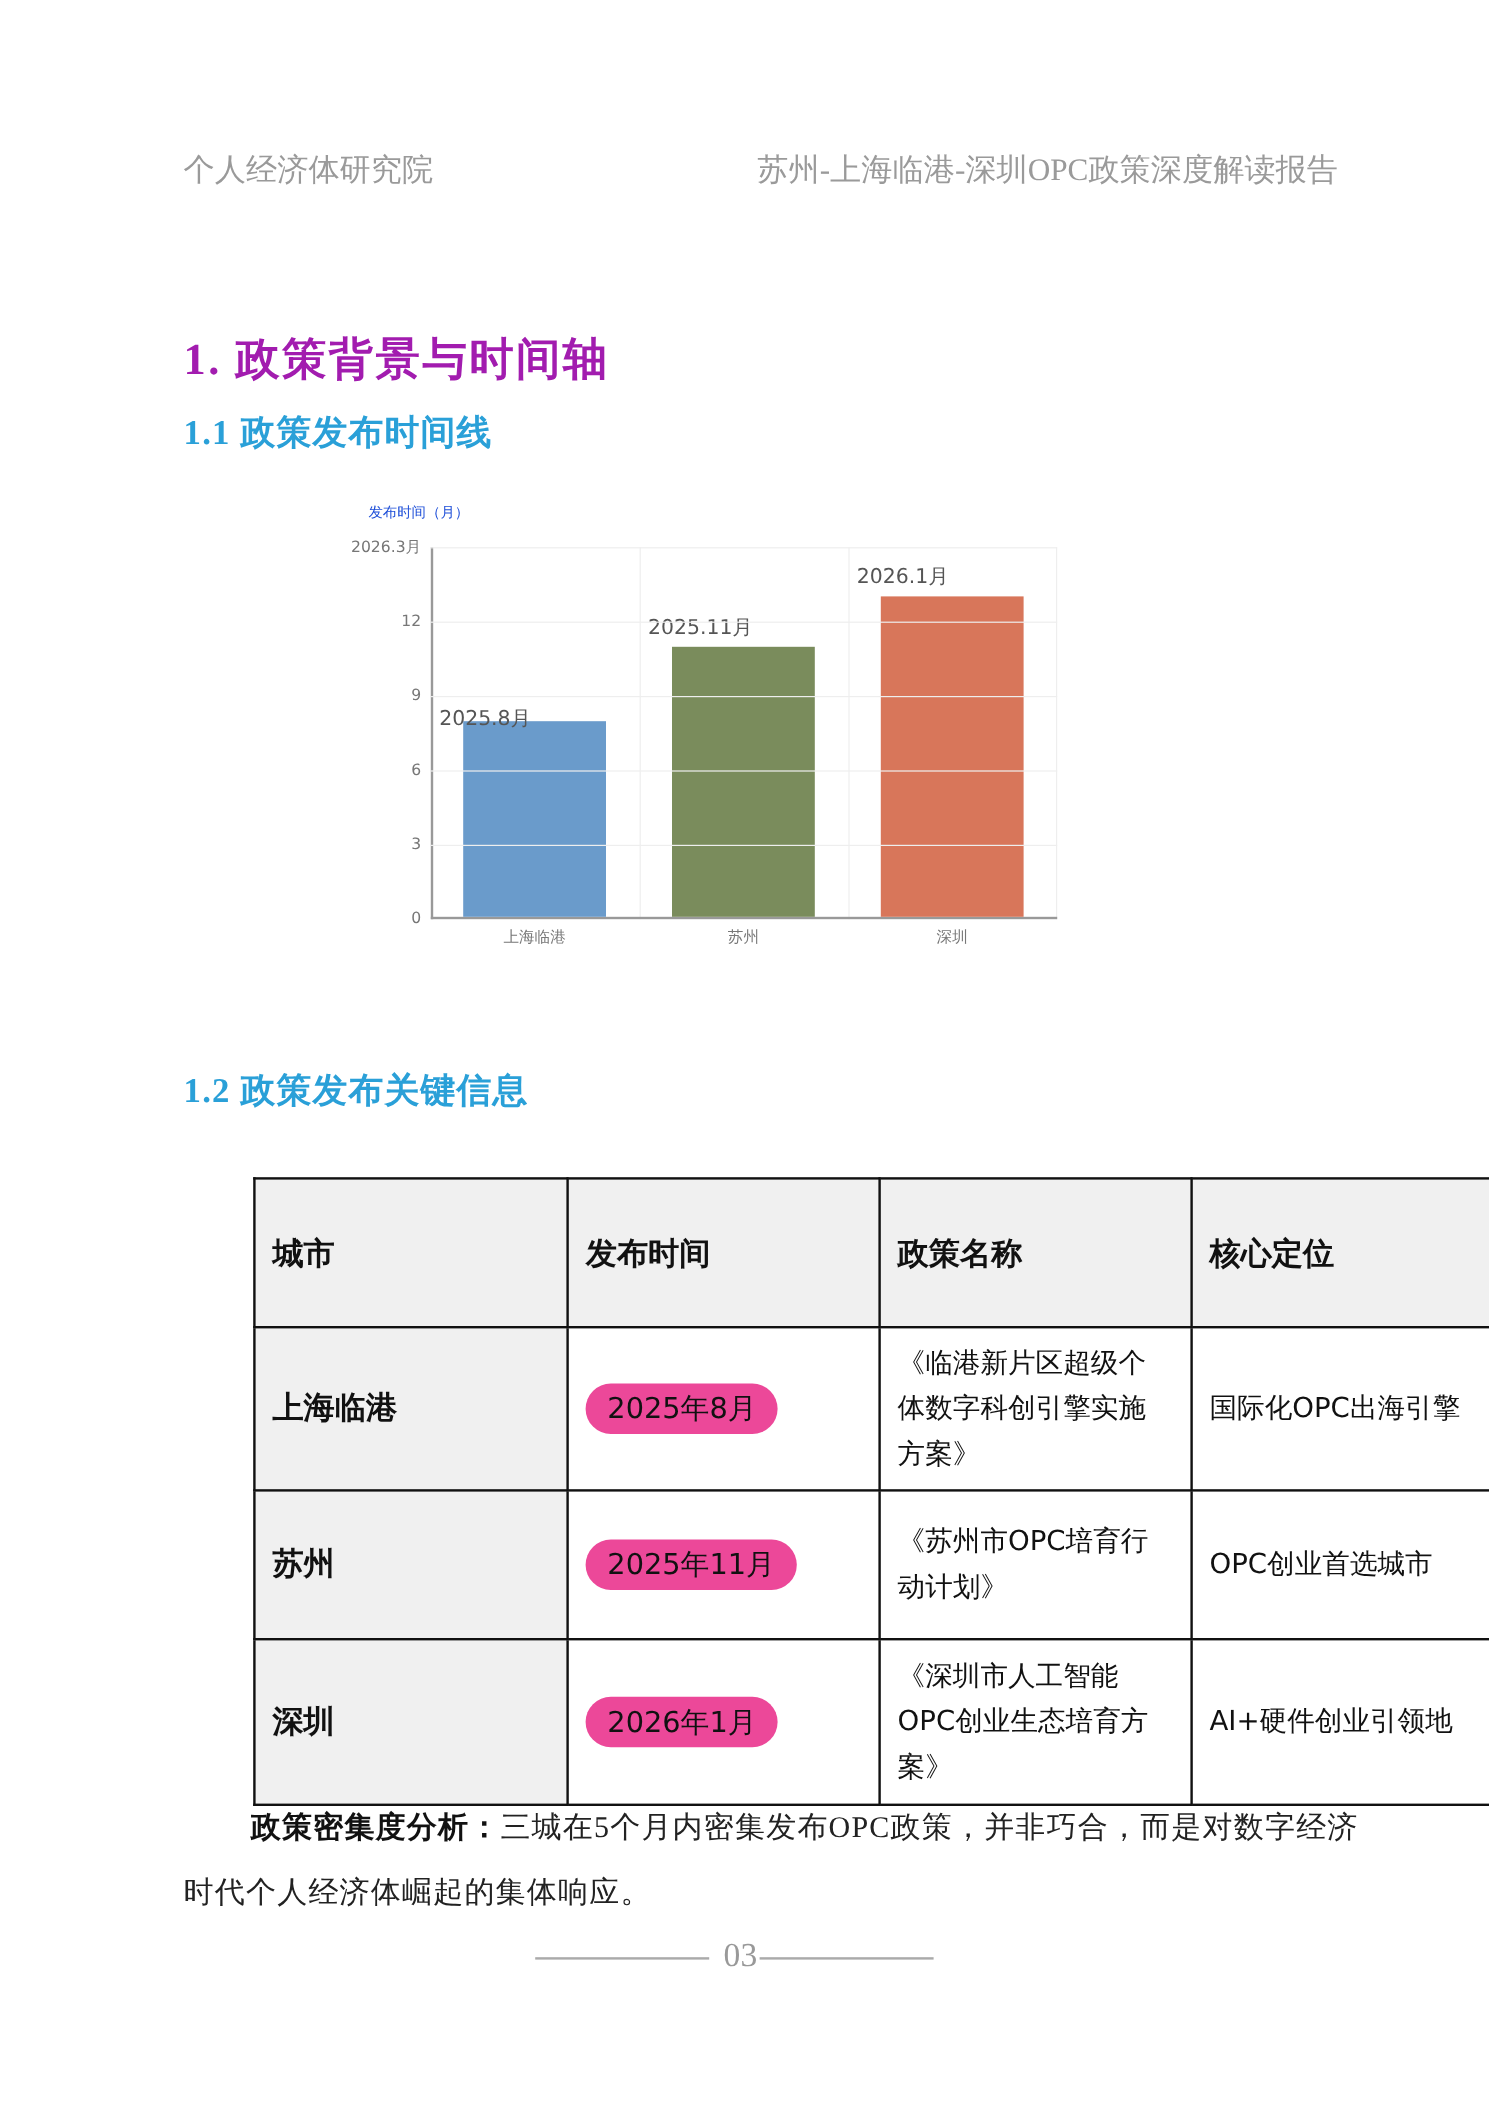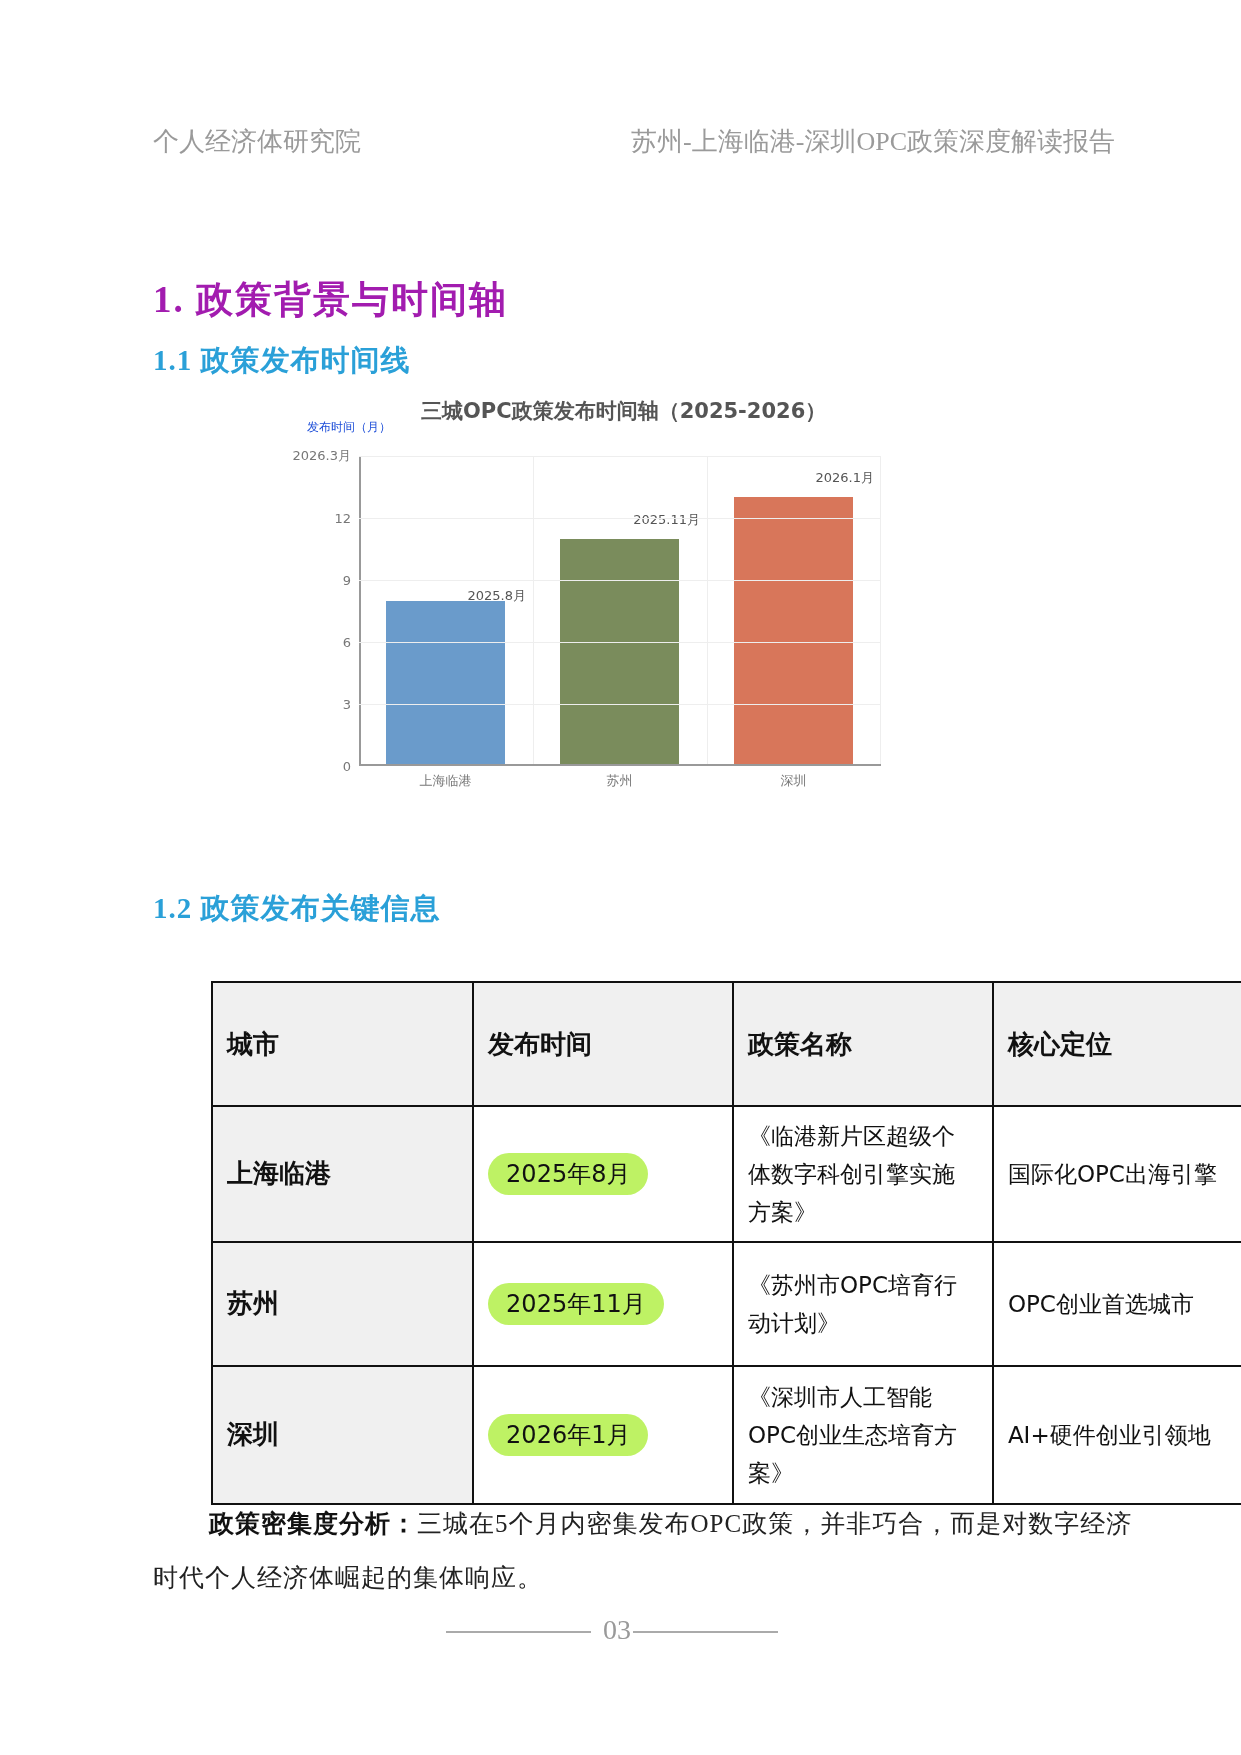--- a/index.html
+++ b/index.html
@@ -18,54 +18,53 @@
   .chart { left:265px; top:395px; width:600px; height:400px; font-family:"DejaVu Sans","Liberation Sans",sans-serif; }
   .chart-title { position:absolute; left:128px; top:2px; font-size:21px; font-weight:bold; color:#555; white-space:nowrap; }
   .y-label { position:absolute; left:14px; top:24px; font-size:12px; color:#1d4ed8; white-space:nowrap; }
   .plot { position:absolute; left:66px; top:61px; width:522px; height:310px; }
   .grid-h { position:absolute; left:0; right:0; height:1px; background:#eeeeee; }
   .grid-v { position:absolute; top:0; bottom:0; width:1px; background:#eeeeee; }
   .axis-y { position:absolute; left:0; top:0; bottom:0; width:2px; background:#999; }
   .axis-x { position:absolute; left:0; right:0; bottom:0; height:2px; background:#999; }
   .ytick { position:absolute; right:calc(100% + 8px); font-size:13px; color:#777; transform:translateY(-50%); white-space:nowrap; }
   .bar { position:absolute; bottom:2px; width:119px; }
-  .bar-label { position:absolute; font-size:13px; color:#555; width:160px; text-align:right; transform:translateX(-20px); }
+  .bar-label { position:absolute; font-size:17px; color:#555; width:160px; text-align:left; transform:translateX(-20px); }
   .xcat { position:absolute; top:316px; font-size:13px; color:#777; width:119px; text-align:center; }
 
   
   table.info { position:absolute; left:211px; top:941px; width:1044px; border-collapse:collapse;margin-top:40px; }
   table.info td, table.info th { border:2.5px solid #111; padding:0 14px; vertical-align:middle; text-align:left; }
   table.info th { background:#f0f0f0; height:122px; font-size:26px; font-weight:bold; font-family:"Liberation Serif","DejaVu Serif",serif; }
   table.info td { font-family:"DejaVu Sans","Liberation Sans",sans-serif; font-size:23px; line-height:38px; color:#111; }
   table.info td.city { background:#f0f0f0; font-family:"Liberation Serif","DejaVu Serif",serif; font-weight:bold; font-size:26px; }
   table.info tr.r1 td { height:134px; }
   table.info tr.r2 td { height:122px; }
   table.info tr.r3 td { height:136px; }
-  .pill { display:inline-block; background:#bef264; border-radius:22px; padding:3px 18px; font-size:24px; line-height:36px; }
+  .pill { display:inline-block; background:#ec4899; border-radius:22px; padding:3px 18px; font-size:24px; line-height:36px; }
   col.c1 { width:217px; } col.c2 { width:216px; } col.c3 { width:216px; } col.c4 { width:217px; }
 
   .para { left:125px; width:990px; font-size:25px; line-height:54px; color:#222; letter-spacing:1px; }
   .para1 { top:1497px; text-indent:56px; }
   .para b { font-weight:bold; color:#111; }
 
   .footer { left:418px; top:1614px; width:332px; height:34px; }
   .footer .line { position:absolute; top:17px; height:2px; background:#aaa; }
   .footer .num { position:absolute; left:147px; top:0; font-size:28px; color:#999; width:38px; text-align:right; }
 </style>
 </head>
 <body>
 
 <div class="abs hdr hdr-left">个人经济体研究院</div>
 <div class="abs hdr hdr-right">苏州-上海临港-深圳OPC政策深度解读报告</div>
 
 <div class="abs h1">1. 政策背景与时间轴</div>
 <div class="abs h2 h2a">1.1 政策发布时间线</div>
 
 <div class="abs chart">
-  <div class="chart-title">三城OPC政策发布时间轴（2025-2026）</div>
   <div class="y-label">发布时间（月）</div>
   <div class="plot" id="plot">
     <div class="grid-v" style="left:174px"></div>
     <div class="grid-v" style="left:348px"></div>
     <div class="grid-v" style="left:521px"></div>
     <div class="axis-y"></div>
     <div class="axis-x"></div>
 
     <div class="bar" style="left: 27px; height: 163.333px; background: rgb(106, 155, 203);"></div>
     <div class="bar" style="left: 201px; height: 225.333px; background: rgb(122, 140, 92);"></div>

